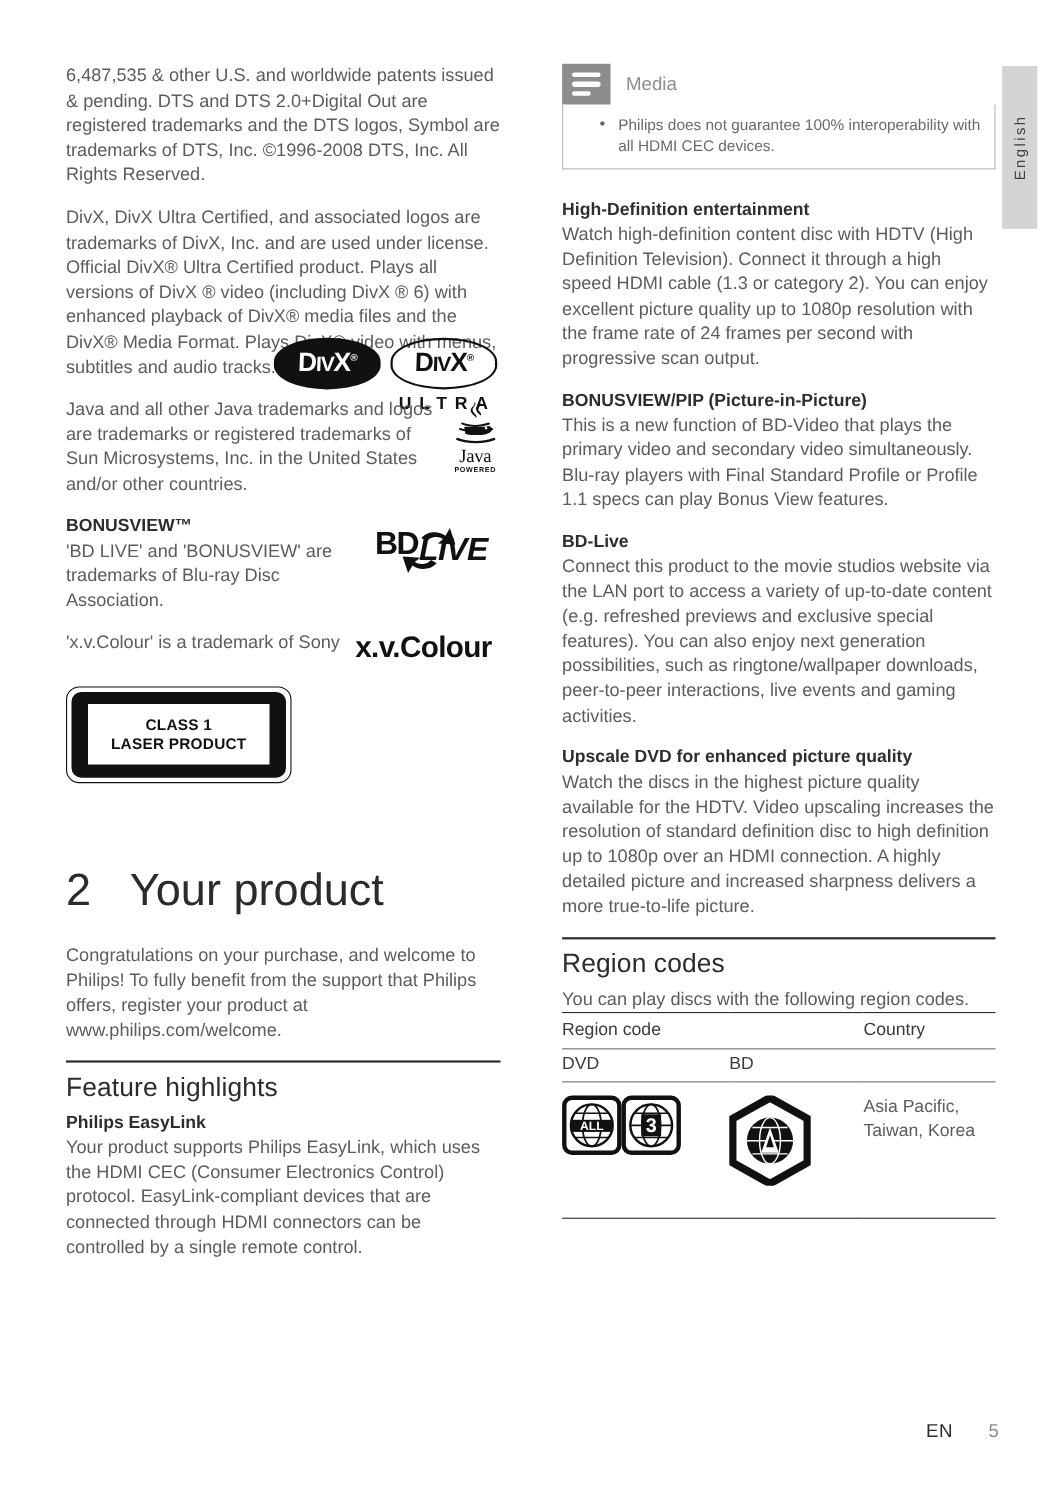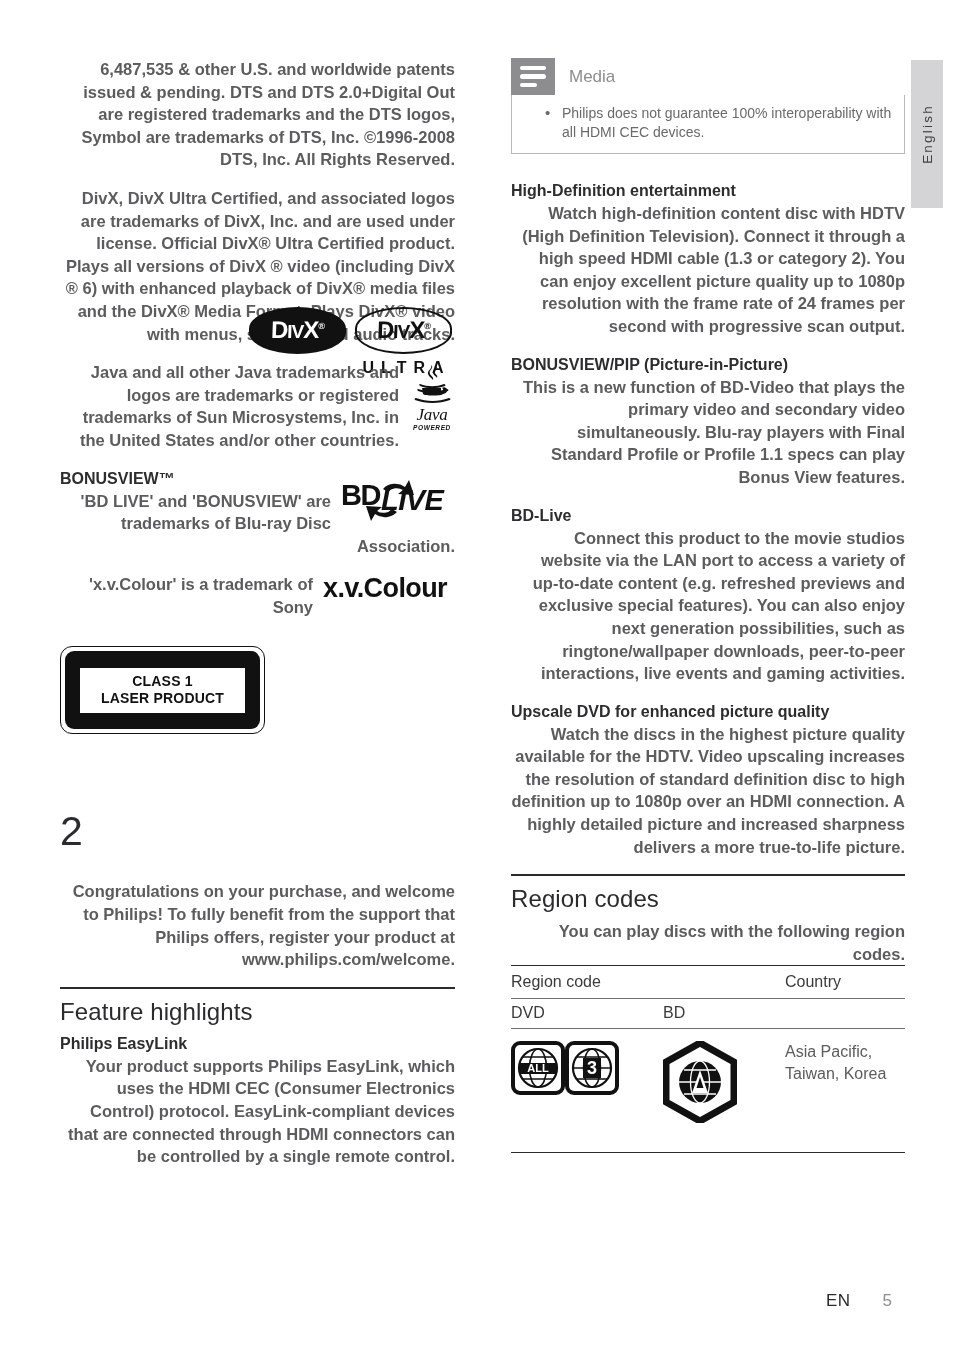--- a/index.html
+++ b/index.html
@@ -35,22 +35,21 @@
     top: 58px;
     width: 394px;
   }
 
   
   p.body {
     margin: 0 0 16px 0;
     font-size: 16.5px;
     line-height: 22.6px;
     color: #5c5c5e;
-    font-weight: 700;
-    text-align: right;
+    font-weight: 400;
   }
   p.body.tight { margin-bottom: 0; }
 
   h3.sub {
     margin: 0 0 1px 0;
     font-size: 16px;
     line-height: 21px;
     font-weight: bold;
     color: #2d2d2f;
   }
@@ -218,21 +217,21 @@
     background: #111;
     border-radius: 9px;
     display: flex;
     align-items: center;
     justify-content: center;
     box-sizing: border-box;
   }
   .laser-white {
     background: #fff;
     width: 165px;
-    height: 45px;
+    height: 55px;
     display: flex;
     flex-direction: column;
     align-items: center;
     justify-content: center;
     font-size: 14px;
     font-weight: bold;
     color: #111;
     line-height: 17px;
     letter-spacing: .2px;
   }
@@ -367,21 +366,21 @@
     transform: translate(-50%, -50%) rotate(-90deg);
     white-space: nowrap;
     font-size: 13.5px;
     letter-spacing: 2.2px;
     color: #3f3f41;
   }
 
   
   .footer {
     position: absolute;
-    right: 62px;
+    right: 46px;
     bottom: 40px;
     display: flex;
     align-items: baseline;
     gap: 32px;
   }
   .footer .en {
     font-size: 17px;
     color: #2b2b2d;
     letter-spacing: .5px;
   }
@@ -410,21 +409,21 @@
           <div class="divx-badge outline">
             <span class="divx-word">D<span style="font-size:19px;">IV</span>X<sup>®</sup></span>
           </div>
           <div class="divx-ultra">ULTRA</div>
         </div>
       </div>
       <p class="body">DivX, DivX Ultra Certified, and associated logos are trademarks of DivX, Inc. and are used under license. Official DivX® Ultra Certified product. Plays all versions of DivX ® video (including DivX ® 6) with enhanced playback of DivX® media files and the DivX® Media Format. Plays DivX® video with menus, subtitles and audio tracks.</p>
     </div>
 
     <div class="wrap-row">
-      <div class="logo-float-right java-logo" style="margin-top:2px;font-style:italic;">
+      <div class="logo-float-right java-logo" style="margin-top:2px;">
         <svg class="java-cup" width="42" height="44" viewBox="0 0 42 44">
           <g fill="#111">
             <path d="M20 2 c4 3 -3 5 -1 9 c1 2 4 3 3 6 c-1 -2 -4 -3 -5 -6 c-1 -4 5 -5 3 -9z"></path>
             <path d="M25 3 c3 2 -2 4 -1 7 c1 2 3 2 2 5 c-1 -2 -3 -2 -4 -5 c-1 -3 4 -4 3 -7z"></path>
             <path d="M9 21 c8 3 16 3 24 0 c1 0 2 1 1 2 c-9 3 -17 3 -25 0 c-1 -1 -1 -2 0 -2z"></path>
             <path d="M7 26 c10 3 19 3 29 0 c1 0 2 1 1 2 c-10 3 -21 3 -30 0 c-1 -1 -1 -2 0 -2z"></path>
             <path d="M12 31 c1 2 19 2 20 0 c3 0 6 -4 3 -6 c-1 -1 -3 -1 -4 0 c2 1 1 3 -1 3 l0 -3 l-19 0 z"></path>
             <path d="M5 35 c11 4 22 4 33 0 c1 0 2 1 1 2 c-11 4 -24 4 -35 0 c-1 -1 0 -2 1 -2z"></path>
           </g>
         </svg>
@@ -456,20 +455,21 @@
       <div class="laser-inner">
         <div class="laser-white">
           <span>CLASS 1</span>
           <span>LASER PRODUCT</span>
         </div>
       </div>
     </div>
 
     <div class="chapter" style="margin-top:74px;">
       <span class="num">2</span>
+      <span class="ttl">Your product</span>
     </div>
 
     <p class="body">Congratulations on your purchase, and welcome to Philips! To fully benefit from the support that Philips offers, register your product at www.philips.com/welcome.</p>
 
     <div class="rule"></div>
     <h2 class="sec">Feature highlights</h2>
 
     <h3 class="sub">Philips EasyLink</h3>
     <p class="body">Your product supports Philips EasyLink, which uses the HDMI CEC (Consumer Electronics Control) protocol. EasyLink-compliant devices that are connected through HDMI connectors can be controlled by a single remote control.</p>
   </div>

